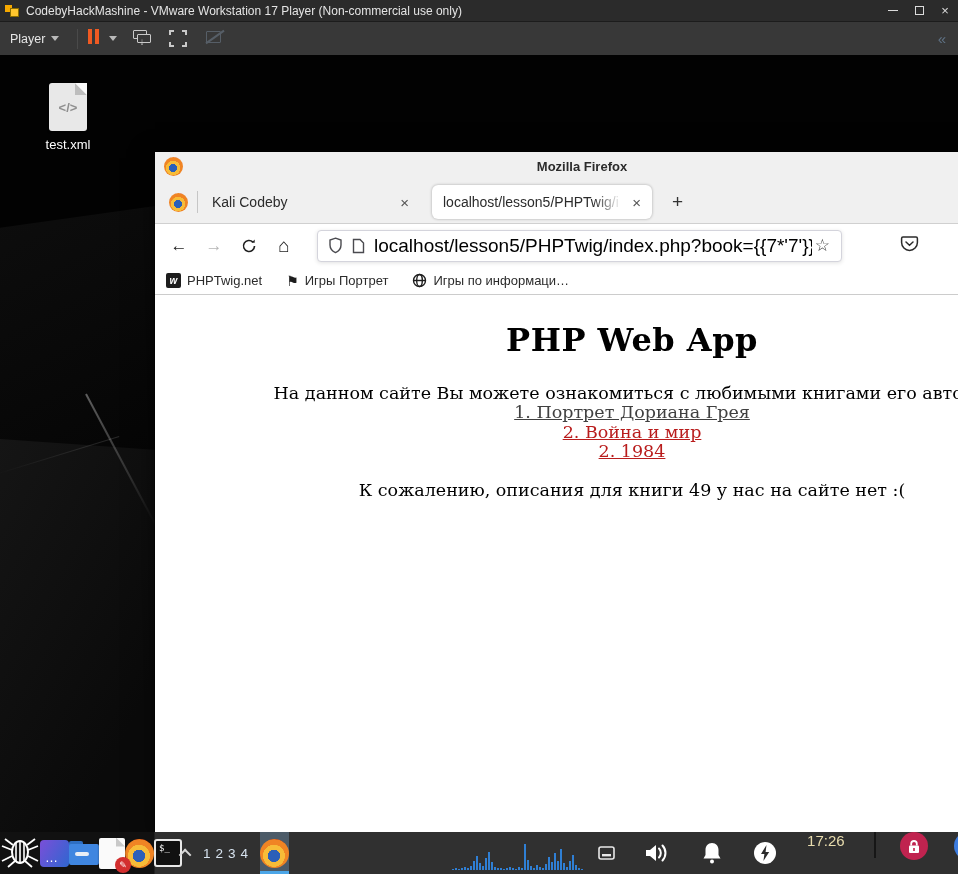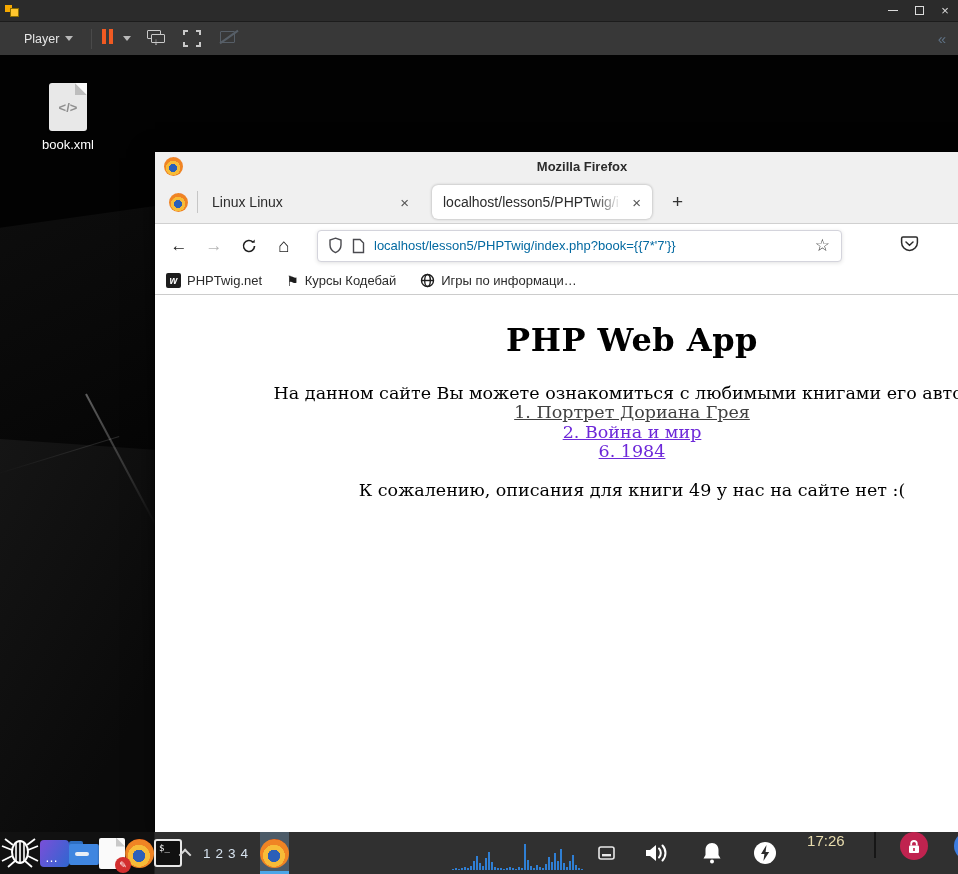--- a/index.html
+++ b/index.html
@@ -13,21 +13,21 @@
   #vm-logo .b1{position:absolute;left:0;top:2px;width:7px;height:7px;background:#f5a800;}
   #vm-logo .b2{position:absolute;left:5px;top:5px;width:9px;height:9px;background:#ffc62e;border:1px solid #8a6d00;}
   #vm-title { color:#e4e4e4; font-size:12px; white-space:nowrap; }
   #vm-controls { margin-left:auto; display:flex; height:100%; }
   .vm-ctl { width:26px; height:100%; display:flex; align-items:center; justify-content:center;
     color:#dcdcdc; font-size:13px; }
   .vm-ctl .minbar { width:10px; height:1px; background:#dcdcdc; }
   .vm-ctl .maxbox { width:9px; height:9px; border:1px solid #dcdcdc; }
   #vm-toolbar { position:absolute; left:0; top:22px; width:958px; height:33px;
     background:#383838; display:flex; align-items:center; }
-  #player-menu { color:#e6e6e6; font-size:12.5px; padding:0 8px 0 24px; display:flex; align-items:center; gap:6px;text-align:right; }
+  #player-menu { color:#e6e6e6; font-size:12.5px; padding:0 8px 0 10px; display:flex; align-items:center; gap:6px;text-align:right; }
   .caret { width:0; height:0; border-left:4px solid transparent; border-right:4px solid transparent;
     border-top:5px solid #b9b9b9; display:inline-block; }
   .vm-sep { width:1px; height:20px; background:#4a4a4a; margin:0 10px; }
   #pause-group { display:flex; align-items:center; gap:7px; }
   .pausebar { display:inline-block; width:4px; height:15px; background:#f05a22; margin-right:3px; }
   .vm-ico { margin-left:16px; position:relative; width:20px; height:17px; }
   .scr { position:absolute; border:1.5px solid #c9c9c9; border-radius:1px; }
   .arrow-dn { position:absolute; color:#c9c9c9; font-size:10px; left:6px; top:6px; }
   .fs-corner { position:absolute; width:5px; height:5px; border:2px solid #c9c9c9; }
   #vm-collapse { margin-left:auto; margin-right:12px; color:#5f7285; font-size:15px; }
@@ -79,37 +79,37 @@
   #ff-navbar { position:relative; height:43px; background:#fff; display:flex; align-items:center; }
   .nav-ico { width:30px; height:30px; display:flex; align-items:center; justify-content:center;
     font-size:17px; color:#1f1f1f; border-radius:4px; }
   #nav-back { margin-left:9px; }
   #nav-forward { color:#b5b5b5; margin-left:5px; }
   #nav-reload { margin-left:5px; }
   #nav-home { margin-left:5px; font-size:19px; }
   #urlbar { margin-left:18px; width:525px; height:32px; background:#fff; border:1px solid #d4d4dc;
     border-radius:4px; box-shadow:0 1px 4px rgba(0,0,0,.12); display:flex; align-items:center; padding:0 8px 0 10px; }
   #urlbar svg { flex:none; }
-  #url-text { flex:1; margin-left:9px; font-size:13px; color:#0369a1; white-space:nowrap; overflow:hidden; }
+  #url-text { flex:1; margin-left:9px; font-size:19px; color:#000000; white-space:nowrap; overflow:hidden; }
   #star-btn { font-size:17px; color:#3a3a3a; padding:0 3px; }
   #pocket-btn { margin-left:58px; }
   #ff-bookmarks { height:28px; background:#fff; border-bottom:1px solid #cccccc;
     display:flex; align-items:center; gap:24px; padding-left:11px; }
   .bm-item { display:flex; align-items:center; gap:6px; font-size:13px; color:#2b2b2b; }
   .bm-codeby { width:15px; height:15px; background:#1d1d1d; border-radius:2px; color:#fff;
     font-size:10px; font-weight:bold; display:flex; align-items:center; justify-content:center; font-style:italic; }
   .bm-flag { font-size:14px; color:#1d1d1d; line-height:1; }
   
   #ff-content { height:536px; background:#fff; overflow:hidden; text-align:center;
     font-family:"DejaVu Serif", serif; color:#000; }
   #page-heading { font-size:32px; font-weight:bold; margin-top:26px; letter-spacing:.5px; }
   #page-intro { margin-top:25px; font-size:17.5px; line-height:19.4px; }
   #page-intro a { text-decoration:underline; }
   .lnk-visited { color:#404040; }
-  .lnk-new { color:#6d28d9; }
+  .lnk-new { color:#b91c1c; }
   #page-message { margin-top:18px; font-size:17.5px; }
 
   
   #taskbar { position:absolute; left:0; top:832px; width:958px; height:42px;
     background:linear-gradient(90deg, #111 0, #111 154px, #303030 155px, #303030 100%);
     display:flex; align-items:center; }
   .tb-btn { height:42px; display:flex; align-items:center; justify-content:center; }
   #kali-menu { width:48px; }
   #btn-desktop { width:44px; }
   .appsq { width:29px; height:27px; border-radius:4px;
@@ -148,20 +148,21 @@
   #logout-btn { background:#3c7ce0; margin:0 5px; }
 </style>
 </head>
 <body>
 
 <div id="vm-titlebar">
   <div id="vm-logo">
       <div class="b1"></div>
       <div class="b2"></div>
     </div>
+  <div id="vm-title">CodebyHackMashine - VMware Workstation 17 Player (Non-commercial use only)</div>
   <div id="vm-controls">
     <div class="vm-ctl">
         <span class="minbar"></span>
       </div>
     <div class="vm-ctl">
         <span class="maxbox"></span>
       </div>
     <div class="vm-ctl">×</div>
   </div>
 </div>
@@ -199,34 +200,34 @@
   <div class="wall-facet2"></div>
   <div class="wall-line1"></div>
   <div class="wall-line2"></div>
 
   <div id="desktop-file">
     <div class="xml-doc">
       <div class="fold"></div>
         <div class="foldw"></div>
       <div class="code">&lt;/&gt;</div>
     </div>
-    <div class="file-label">book.xml</div>
+    <div class="file-label">test.xml</div>
   </div>
 
   <div id="ff-window" style="left:155px; top:97px;">
     <div id="ff-titlebar">
       <div class="ff-logo"></div>
       <div id="ff-wintitle">Mozilla Firefox</div>
     </div>
 
     <div id="ff-tabbar">
       <div id="ff-view" class="ff-logo"></div>
       <div class="tab-divider"></div>
       <div id="tab-kali">
-        <span class="tab-label">Linux Linux</span>
+        <span class="tab-label">Kali Codeby</span>
         <span class="tab-close">×</span>
       </div>
       <div id="tab-active">
         <span class="tab-label">localhost/lesson5/PHPTwig/i</span>
         <span class="fade"></span>
         <span class="tab-close">×</span>
       </div>
       <div id="new-tab">+</div>
     </div>
 
@@ -258,39 +259,39 @@
       </div>
     </div>
 
     <div id="ff-bookmarks">
       <div class="bm-item">
         <span class="bm-codeby">w</span>
         <span>PHPTwig.net</span>
       </div>
       <div class="bm-item">
         <span class="bm-flag">⚑</span>
-        <span>Курсы Кодебай</span>
+        <span>Игры Портрет</span>
       </div>
       <div class="bm-item">
         <svg width="15" height="15" viewBox="0 0 15 15">
           <circle cx="7.5" cy="7.5" r="6" fill="none" stroke="#1d1d1d" stroke-width="1.4"></circle>
           <line x1="1.5" y1="7.5" x2="13.5" y2="7.5" stroke="#1d1d1d" stroke-width="1.4"></line>
           <ellipse cx="7.5" cy="7.5" rx="2.8" ry="6" fill="none" stroke="#1d1d1d" stroke-width="1.4"></ellipse>
         </svg>
         <span>Игры по информаци…</span>
       </div>
     </div>
 
     <div id="ff-content">
       <h1 id="page-heading">PHP Web App</h1>
       <p id="page-intro">
         <span>На данном сайте Вы можете ознакомиться с любимыми книгами его автора:</span><br>
         <a href="#" class="lnk-visited">1. Портрет Дориана Грея</a><br>
         <a href="#" class="lnk-new">2. Война и мир</a><br>
-        <a href="#" class="lnk-new">6. 1984</a>
+        <a href="#" class="lnk-new">2. 1984</a>
       </p>
       <p id="page-message">К сожалению, описания для книги 49 у нас на сайте нет :(</p>
     </div>
   </div>
 </div>
 
 <div id="taskbar">
   <div id="kali-menu" class="tb-btn">
     <svg width="40" height="32" viewBox="0 0 40 32">
       <ellipse cx="20" cy="15" rx="8" ry="11" fill="none" stroke="#fff" stroke-width="2"></ellipse>

